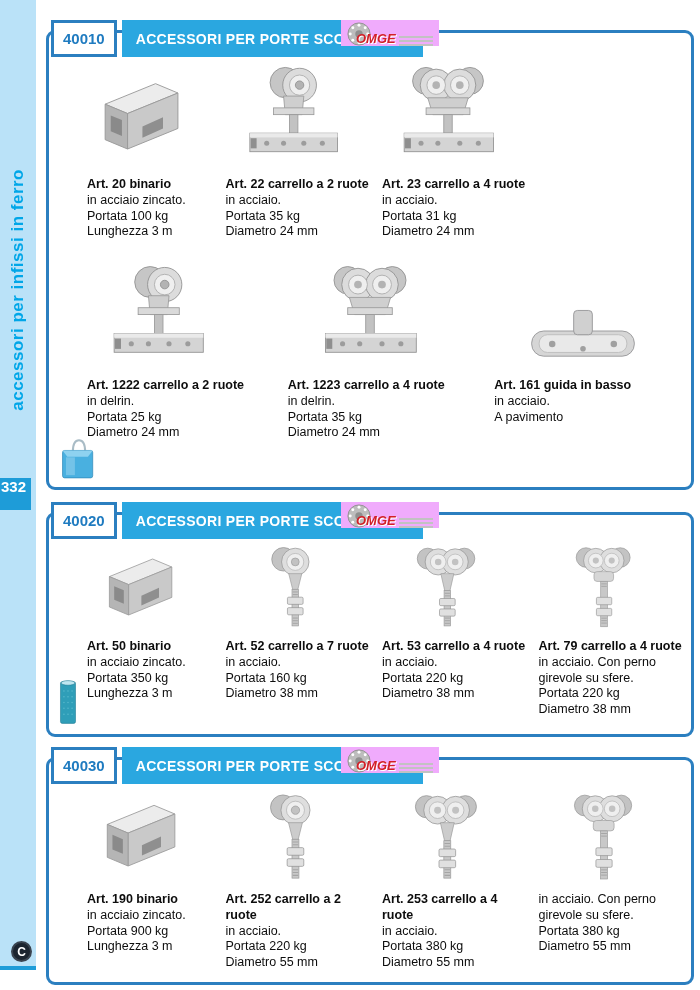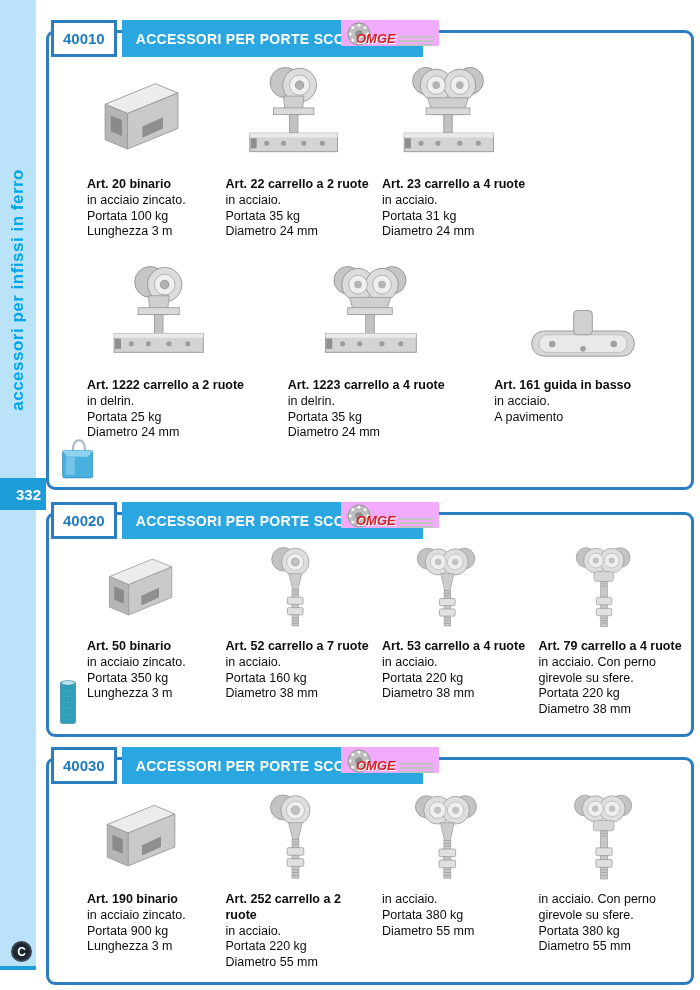--- a/index.html
+++ b/index.html
@@ -11,22 +11,22 @@
   html,body{margin:0;padding:0}
   body{width:700px;height:990px;position:relative;background:#fff;
        font-family:"Liberation Sans","DejaVu Sans",sans-serif;color:#111;overflow:hidden}
 
   
   .sidebar{position:absolute;left:0;top:0;width:36px;height:966px;background:var(--sidebar-bg)}
   .sidebar-bottom-line{position:absolute;left:0;top:966px;width:36px;height:4px;background:var(--page-number-bg)}
   .vlabel{position:absolute;left:0;top:100px;width:36px;height:380px;display:flex;align-items:center;justify-content:center}
   .vlabel span{writing-mode:vertical-rl;transform:rotate(180deg);color:var(--sidebar-text);
        font-weight:bold;font-size:17px;letter-spacing:.5px;white-space:nowrap}
-  .pagebox{position:absolute;left:0;top:478px;width:46px;height:32px;background:var(--page-number-bg);
-       color:#fff;font-weight:bold;font-size:15px;display:flex;align-items:center;justify-content:flex-end;
+  .pagebox{position:absolute;left:0;top:478px;width:31px;height:32px;background:var(--page-number-bg);
+       color:#fff;font-weight:bold;font-size:15px;display:flex;justify-content:flex-end;
        padding-right:5px}
   .clogo{position:absolute;left:11px;top:941px;width:21px;height:21px;border-radius:50%;
        background:#1c2530;color:#fff;font-weight:bold;font-size:12px;display:flex;
        align-items:center;justify-content:center;border:2px solid #3a4450}
 
   
   .section{position:absolute;left:46px;width:648px;border:3px solid var(--section-border);
        border-radius:9px;background:#fff}
   .sec-1{top:30px;height:460px}
   .sec-2{top:512px;height:225px}
@@ -468,20 +468,21 @@
         <div>Diametro 55 mm</div>
       </div>
     </div>
     <div class="cell">
       <div class="img">
           <svg width="92" height="104">
             <use href="#hanger4"></use>
           </svg>
         </div>
       <div class="cap">
+        <div class="t">Art. 253 carrello a 4 ruote</div>
         <div>in acciaio.</div>
         <div>Portata 380 kg</div>
         <div>Diametro 55 mm</div>
       </div>
     </div>
     <div class="cell">
       <div class="img">
           <svg width="88" height="104">
             <use href="#hanger4s"></use>
           </svg>

